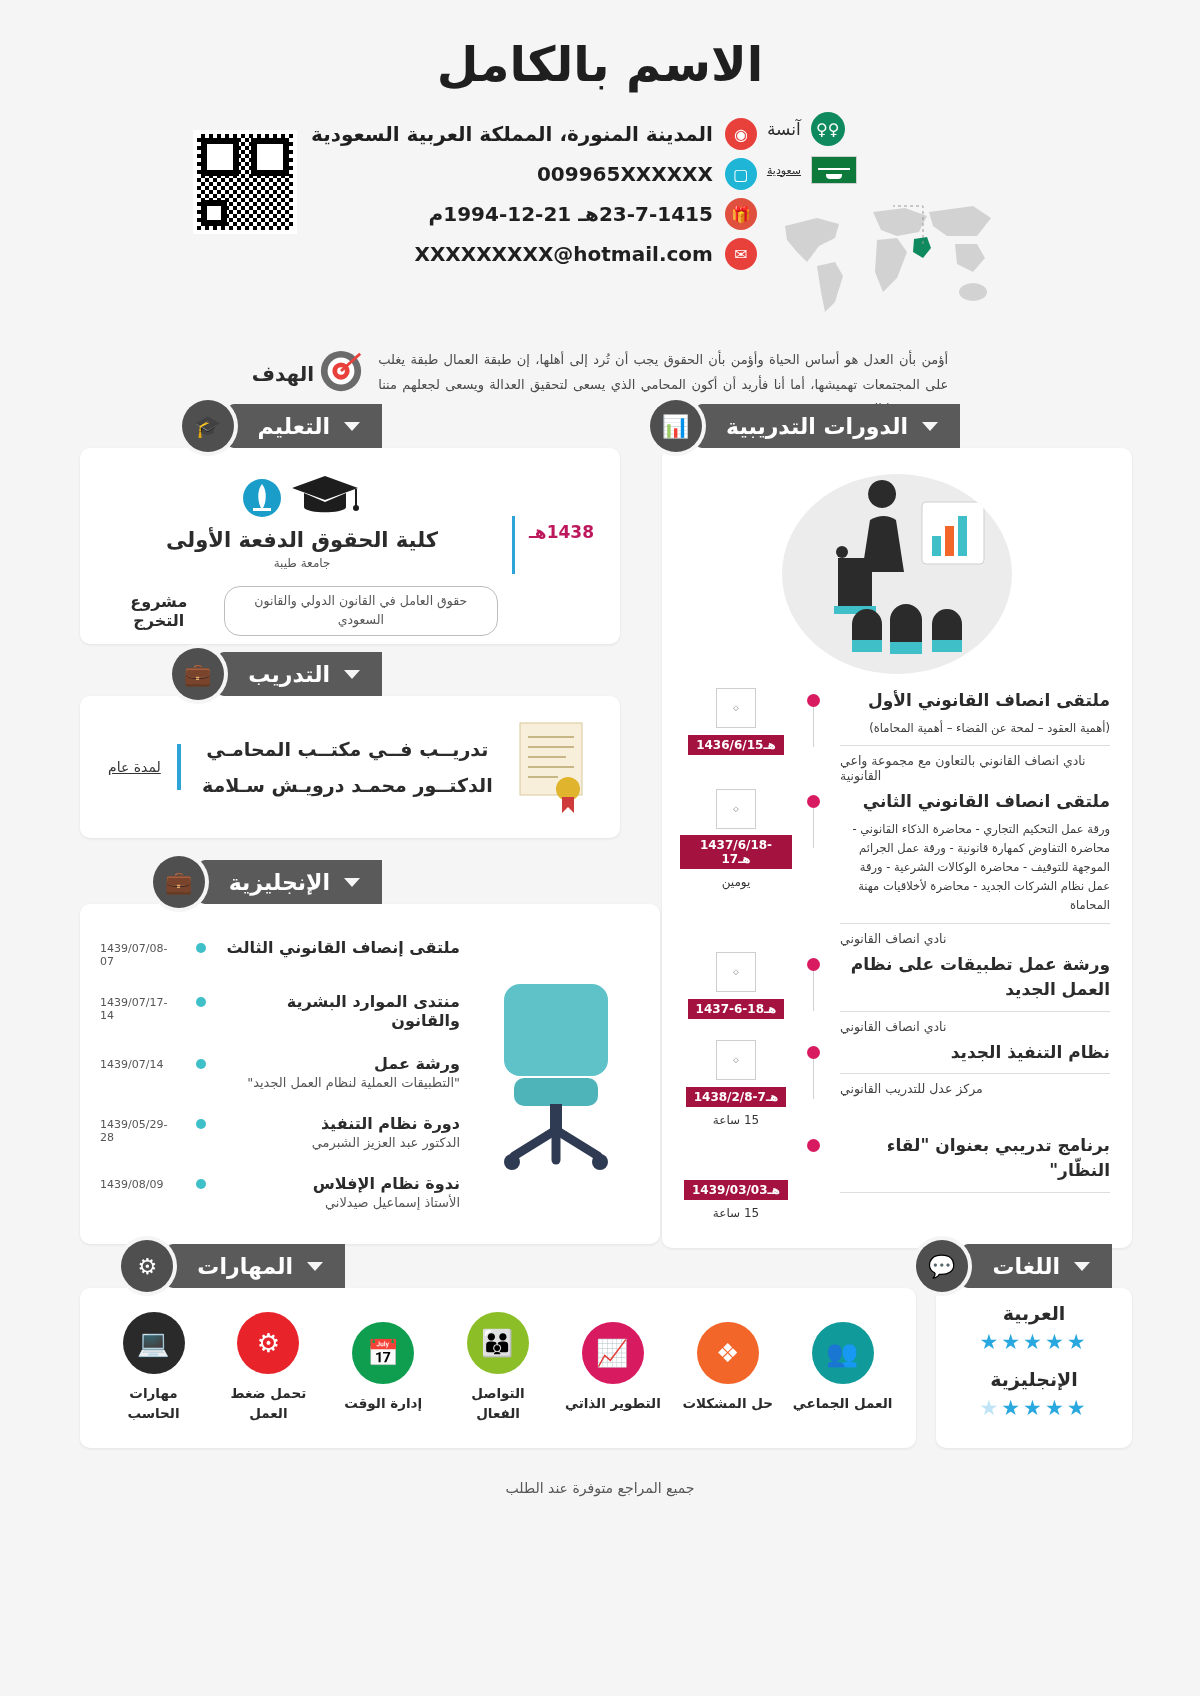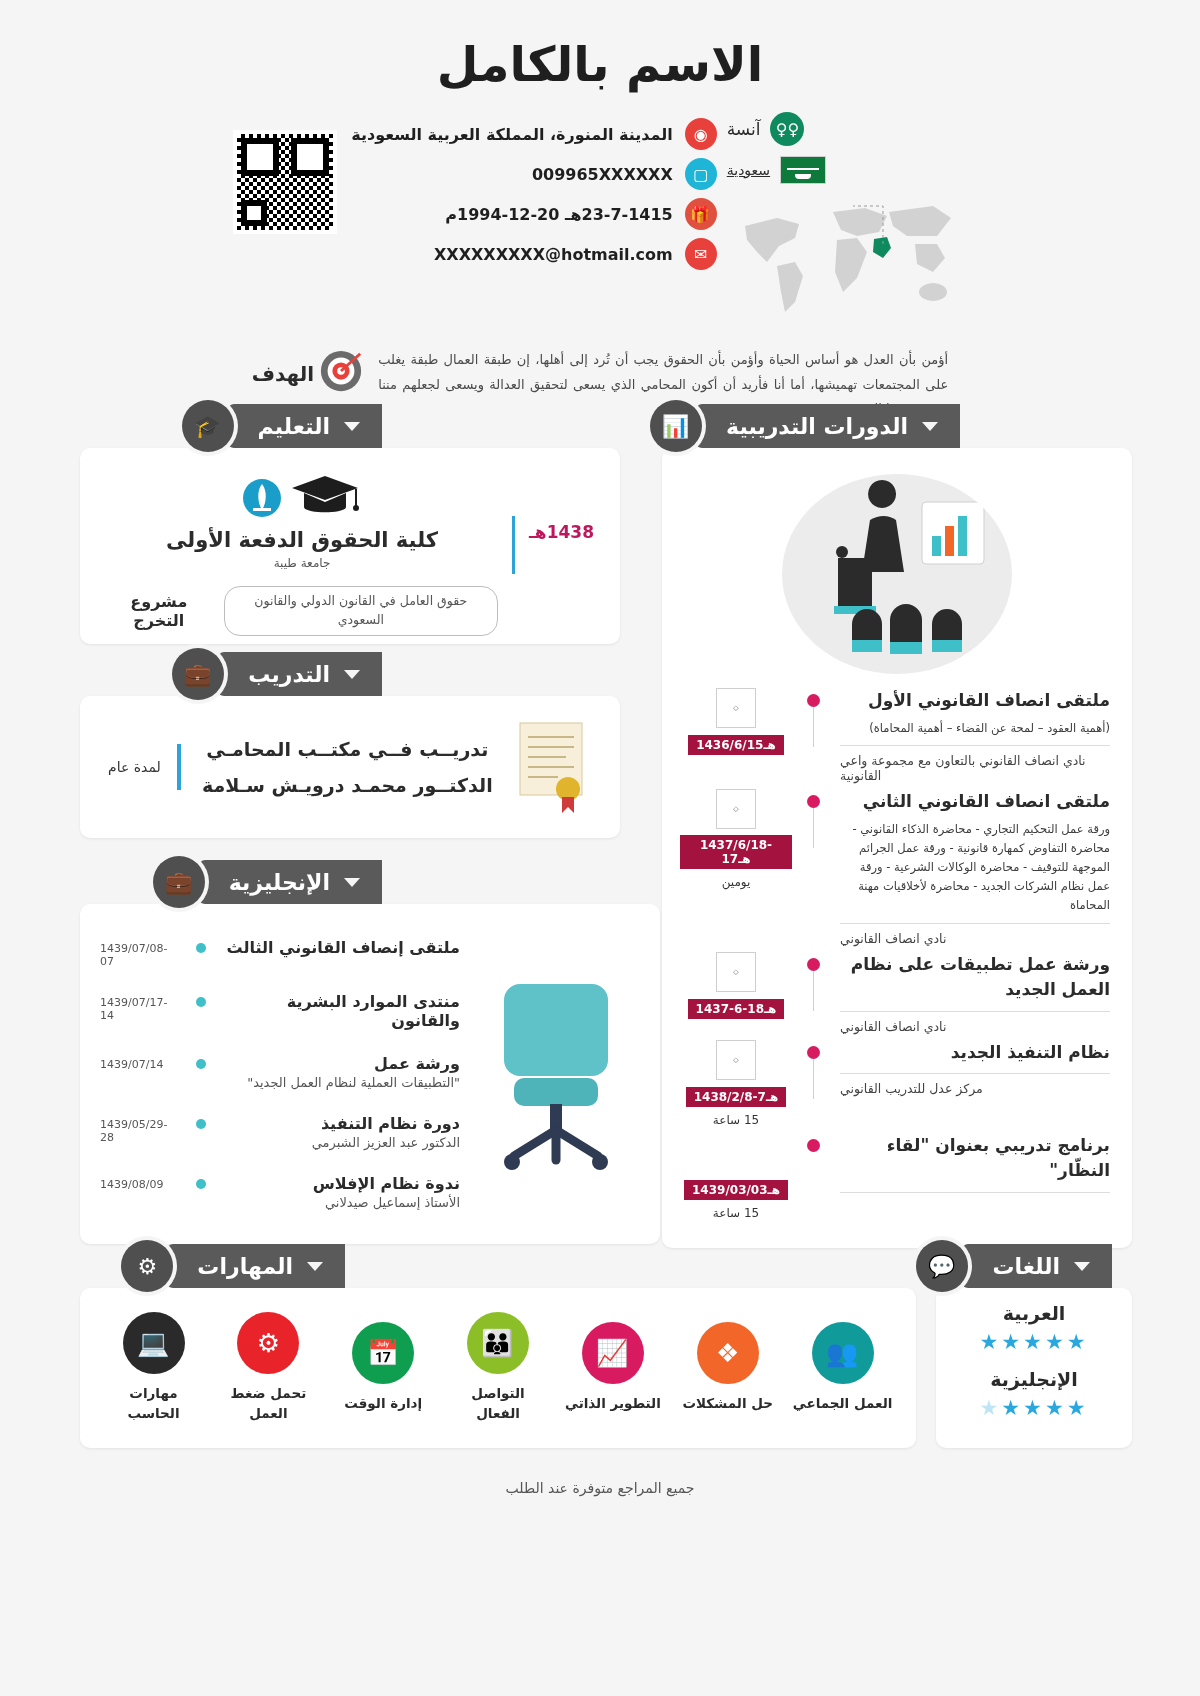--- a/index.html
+++ b/index.html
@@ -41,21 +41,21 @@
   .qr:before, .qr:after, .qr span {
     content:""; position:absolute; width:26px; height:26px;
     border:6px solid #000; background:#fff;
   }
   .qr:before{ top:4px; left:4px; }
   .qr:after { top:4px; right:4px; }
   .qr span  { bottom:4px; left:4px; display:block; }
 
   .contact-col { display:flex; flex-direction:column; gap:8px; margin-top:12px; }
   .contact-row { display:flex; flex-direction:row; align-items:center; justify-content:flex-start; gap:12px; }
-  .contact-text { font-size:16px; font-weight:bold; color:#1f1f1f; text-align:right; }
+  .contact-text { font-size:20px; font-weight:bold; color:#1f1f1f; text-align:right; }
   .cicon {
     width:32px; height:32px; border-radius:50%;
     display:flex; align-items:center; justify-content:center;
     color:#fff; font-size:16px; flex:none;
   }
   .cicon.globe { background:#e8413c; }
   .cicon.phone { background:#1fb5d6; }
   .cicon.gift  { background:#e0503f; }
   .cicon.mail  { background:#e8413c; }
 
@@ -117,21 +117,21 @@
   .edu-title { font-size:21px; font-weight:bold; margin-top:8px; }
   .edu-sub { font-size:12px; color:#555; margin-top:4px; }
   .edu-proj { display:flex; flex-direction:row; align-items:center; justify-content:center; gap:12px; margin-top:16px; }
   .edu-proj b { font-size:16px; }
   .pill-out { border:1px solid #bdbdbd; border-radius:16px; padding:5px 14px; font-size:12.5px; color:#555; line-height:1.5; text-align:center; }
 
   
   #tr-head { top:652px; right:818px; }
   #tr-card { top:696px; right:580px; width:540px; height:142px; }
   .tr-inner { display:flex; flex-direction:row; align-items:center; height:100%; padding:0 28px; gap:16px; }
-  .tr-dur { font-size:14px; color:#333; }
+  .tr-dur { font-size:14px; color:#333;text-decoration:underline; }
   .tr-bar { width:4px; height:46px; background:#2ea3d8; }
   .tr-text { flex:1; text-align:center; font-size:19px; font-weight:bold; line-height:1.9; letter-spacing:1px; }
   .cert { width:78px; height:96px; flex:none; }
 
   
   #part-head { top:860px; right:818px; }
   #part-card { top:904px; right:540px; width:580px; height:340px; }
   .part-inner { display:flex; flex-direction:row; height:100%; padding:18px 20px; }
   .chair { width:170px; display:flex; align-items:center; justify-content:center; }
   .part-list { flex:1; display:flex; flex-direction:column; justify-content:space-around; padding:4px 10px 4px 0; }
@@ -199,36 +199,36 @@
       <div class="contact-row">
         <span class="cicon globe">◉</span>
         <span class="contact-text">المدينة المنورة، المملكة العربية السعودية</span>
       </div>
       <div class="contact-row">
         <span class="cicon phone">▢</span>
         <span class="contact-text">009965XXXXXX</span>
       </div>
       <div class="contact-row">
         <span class="cicon gift">🎁</span>
-        <span class="contact-text">23-7-1415هـ   20-12-1994م</span>
+        <span class="contact-text">23-7-1415هـ   21-12-1994م</span>
       </div>
       <div class="contact-row">
         <span class="cicon mail">✉</span>
         <span class="contact-text">XXXXXXXXX@hotmail.com</span>
       </div>
     </div>
 
     <div style="display:flex;flex-direction:column;align-items:flex-end;">
       <div class="gender-badge">
         <span class="gender-circle">♀♀</span>
         <span style="font-size:17px;">آنسة</span>
       </div>
       <div class="nat-row" style="margin-top:10px;">
         <span class="flag"></span>
-        <span style="font-size:14px;text-decoration:underline;">سعودية</span>
+        <span style="font-size:11px;text-decoration:underline;">سعودية</span>
       </div>
       <div class="map-block">
         <svg class="map-svg" viewBox="0 0 230 130">
           <g fill="#d2d2d2">
             <path d="M8 34 L40 26 L62 32 L58 46 L42 54 L30 70 L20 60 L10 48 Z"></path>
             <path d="M40 74 L58 70 L66 84 L58 110 L48 120 L44 100 Z"></path>
             <path d="M96 20 L128 16 L150 24 L142 40 L120 44 L104 38 Z"></path>
             <path d="M100 48 L120 46 L130 60 L120 86 L106 100 L98 80 Z"></path>
             <path d="M152 20 L196 14 L214 26 L200 44 L170 44 L156 34 Z"></path>
             <path d="M178 52 L200 52 L208 66 L196 80 L180 72 Z"></path>

